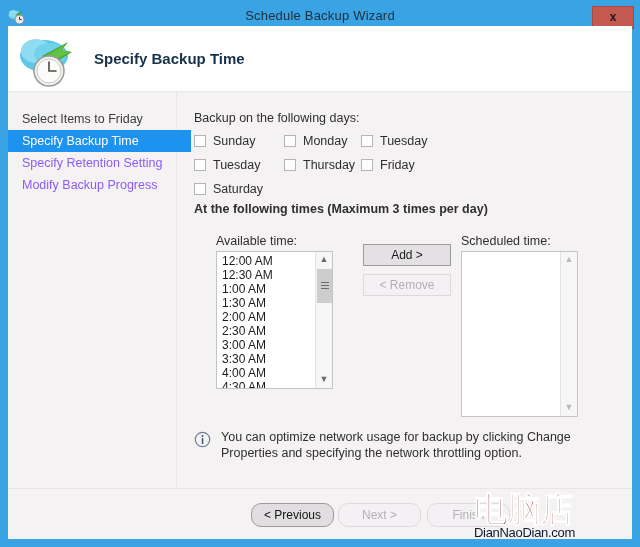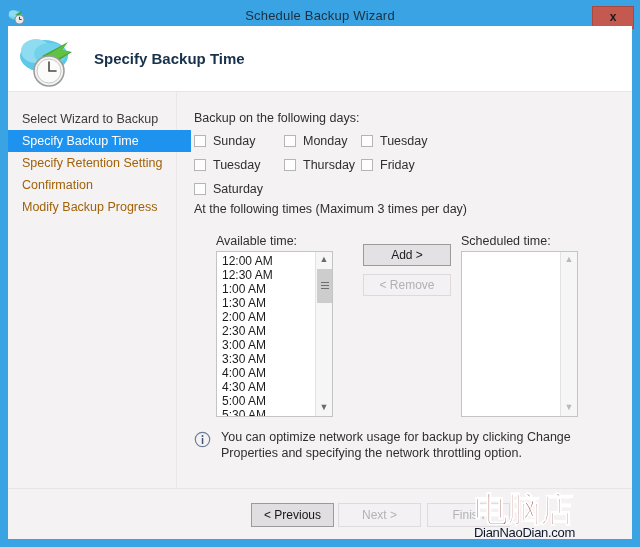--- a/index.html
+++ b/index.html
@@ -52,39 +52,39 @@
   
   .sidebar{
     position:absolute;left:0;top:0;width:168px;height:447px;
     background:#f5f2f4;border-right:1px solid #eae7e9;
   }
   .nav-item{
     position:relative;height:22px;line-height:22px;
     padding-left:14px;font-size:12.5px;color:#3b3b3b;
     white-space:nowrap;cursor:default;
   }
-  .nav-item.dim{color:#a16207;}
+  .nav-item.dim{color:#8b5cf6;}
   .nav-item.active{
     background:#1e92ef;color:#ffffff;width:169px;
   }
   
   .content{
     position:absolute;left:176px;top:0;width:448px;height:447px;
   }
   .lbl{font-size:12.5px;color:#2f2f2f;}
   .days-label{position:absolute;left:10px;top:19px;}
   .cbrow{position:absolute;font-size:12.5px;color:#2f2f2f;}
   .cb{
     display:inline-block;width:12px;height:12px;
     border:1px solid #b5b5b5;background:#fdfdfd;
     vertical-align:-2px;margin-right:7px;cursor:pointer;
     box-sizing:border-box;
   }
   .cb-wrap{display:inline-block;cursor:pointer;}
-  .times-label{position:absolute;left:10px;top:110px;}
+  .times-label{position:absolute;left:10px;top:110px;font-weight:bold;}
   
   .list-cap{position:absolute;font-size:12.5px;color:#2f2f2f;}
   .listbox{
     position:absolute;background:#ffffff;
     border:1px solid #c4c4c4;box-sizing:border-box;
     overflow:hidden;
   }
   .list-items{
     position:absolute;left:0;top:0;right:17px;top:0;bottom:0;
     padding:2px 0 0 3px;box-sizing:border-box;
@@ -131,21 +131,21 @@
     font-size:12.5px;color:#2f2f2f;line-height:16px;
   }
   
   .footer{
     position:absolute;left:8px;top:488px;width:624px;height:51px;
     background:#f5f2f4;border-top:1px solid #e8e5e7;
     box-sizing:border-box;
   }
   .fbtn{
     position:absolute;top:14px;width:83px;height:24px;box-sizing:border-box;
-    font-size:12px;text-align:center;line-height:22px;cursor:pointer;
+    font-size:12px;text-align:center;line-height:22px;cursor:pointer;border-radius:10px;
   }
   .fbtn.on{background:#e0dee0;border:1px solid #9b9b9b;color:#161616;}
   .fbtn.off{background:#f3f1f3;border:1px solid #dedade;color:#b4b2b4;cursor:default;}
   
   .wm{position:absolute;left:474px;top:492px;width:166px;height:55px;}
   .wm-cn{
     font-family:"DejaVu Sans", sans-serif;
     font-size:34px;font-weight:bold;color:#7f1d1d;
     letter-spacing:-1px;line-height:34px;
     -webkit-text-stroke:1px #fff;
@@ -189,32 +189,29 @@
       </svg>
     </div>
     <div class="header-title">Specify Backup Time</div>
   </div>
 
   <div class="body">
 
     <div class="sidebar">
       <div style="height:16px"></div>
       <div class="nav-item">
-        <span>Select Wizard to Backup</span>
+        <span>Select Items to Friday</span>
       </div>
       <div class="nav-item active">
         <span>Specify Backup Time</span>
       </div>
       <div class="nav-item dim">
         <span>Specify Retention Setting</span>
       </div>
       <div class="nav-item dim">
-        <span>Confirmation</span>
-      </div>
-      <div class="nav-item dim">
         <span>Modify Backup Progress</span>
       </div>
     </div>
 
     <div class="content">
 
       <div class="lbl days-label">Backup on the following days:</div>
 
       <div class="cbrow cb-wrap" style="left:10px;top:42px;">
         <span class="cb"></span><span>Sunday</span>
@@ -236,21 +233,21 @@
         <span class="cb"></span><span>Friday</span>
       </div>
 
       <div class="cbrow cb-wrap" style="left:10px;top:90px;">
         <span class="cb"></span><span>Saturday</span>
       </div>
 
       <div class="lbl times-label">At the following times (Maximum 3 times per day)</div>
 
       <div class="list-cap" style="left:32px;top:142px;">Available time:</div>
-      <div class="listbox" style="left:32px;top:159px;width:117px;height:166px;">
+      <div class="listbox" style="left:32px;top:159px;width:117px;height:138px;">
         <div class="list-items">
           <div class="list-item">12:00 AM</div>
           <div class="list-item">12:30 AM</div>
           <div class="list-item">1:00 AM</div>
           <div class="list-item">1:30 AM</div>
           <div class="list-item">2:00 AM</div>
           <div class="list-item">2:30 AM</div>
           <div class="list-item">3:00 AM</div>
           <div class="list-item">3:30 AM</div>
           <div class="list-item">4:00 AM</div>

